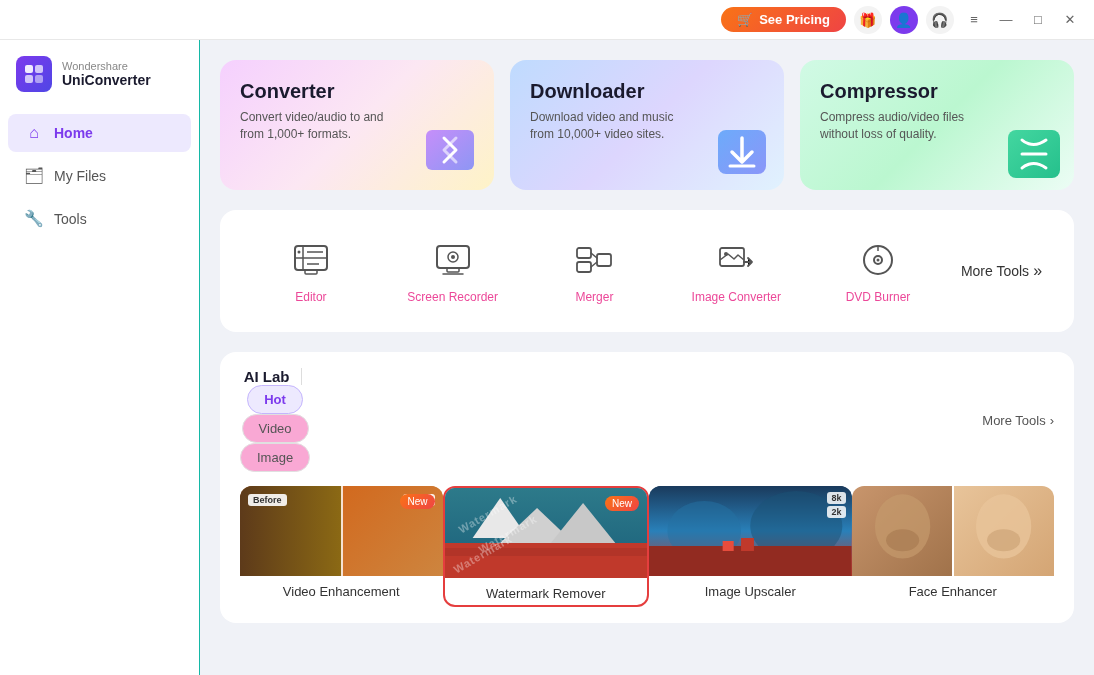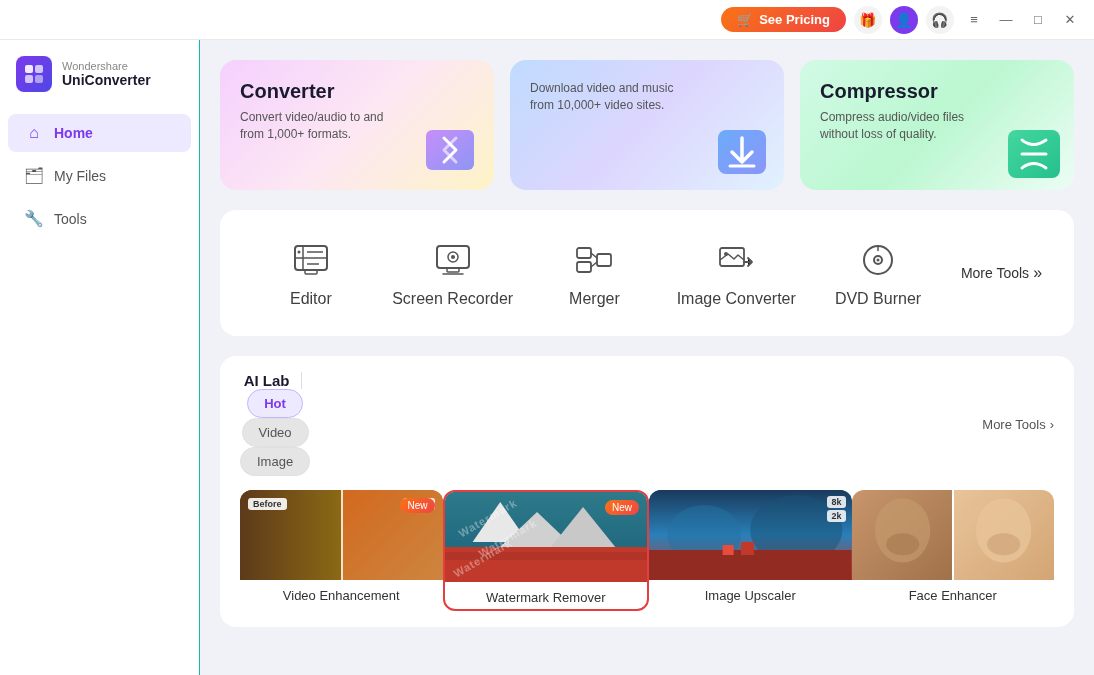--- a/index.html
+++ b/index.html
@@ -39,29 +39,29 @@
     
     .icon-converter { width: 64px; height: 64px; position: absolute; right: 12px; bottom: 8px; }
     .icon-downloader { width: 56px; height: 56px; position: absolute; right: 16px; bottom: 12px; }
     .icon-compressor { width: 60px; height: 60px; position: absolute; right: 12px; bottom: 8px; }
 
     
     .tools-section { background: #fff; border-radius: 16px; padding: 20px; margin-bottom: 20px; }
     .tools-grid { display: flex; align-items: center; gap: 0; }
     .tool-item { flex: 1; display: flex; flex-direction: column; align-items: center; gap: 8px; cursor: pointer; padding: 8px; border-radius: 10px; }
     .tool-icon-box { width: 44px; height: 44px; display: flex; align-items: center; justify-content: center; }
-    .tool-label { font-size: 16px; color: #404040; text-align: left; }
+    .tool-label { font-size: 12px; color: #ec4899; text-align: left; }
     .more-tools-btn { display: flex; align-items: center; gap: 4px; font-size: 14px; color: #333; cursor: pointer; padding: 8px 12px; white-space: nowrap; font-weight: 500; }
 
     
     .ailab-section { background: #fff; border-radius: 16px; padding: 16px 20px; }
     .ailab-header { display: flex; align-items: center; justify-content: space-between; margin-bottom: 14px; }
     .ailab-tabs { display: flex; align-items: center; gap: 0; flex-direction: column; }
     .ailab-label { font-size: 15px; font-weight: 700; color: #1a1a2e; margin-right: 12px; padding-right: 12px; border-right: 1px solid #ddd; }
-    .tab-btn { padding: 6px 16px; border-radius: 20px; border: 1px solid #e0e0e0; font-size: 13px; cursor: pointer; background: #e5e5e5; color: #555; margin-right: 8px; }
+    .tab-btn { padding: 6px 16px; border-radius: 20px; border: 1px solid #e0e0e0; font-size: 13px; cursor: pointer; background: #f9a8d4; color: #555; margin-right: 8px; }
     .tab-btn.active { background: #ede9fe; color: #7c3aed; border-color: #c4b5fd; font-weight: 600; }
     .more-tools-link { font-size: 13px; color: #555; cursor: pointer; display: flex; align-items: center; gap: 4px; }
 
     
     .ai-cards { display: flex; }
     .ai-card { flex: 1; border-radius: 12px; overflow: hidden; cursor: pointer; position: relative; }
     .ai-card.selected { border: 2px solid #e53e3e; }
     .ai-card-label { font-size: 13px; color: #333; text-align: center; padding: 8px 4px 4px; font-weight: 500; }
     .new-badge { position: absolute; top: 8px; right: 8px; background: linear-gradient(135deg, #f97316, #ef4444); color: #fff; font-size: 10px; font-weight: 400; padding: 2px 7px; border-radius: 10px; z-index: 2; }
 
@@ -153,20 +153,21 @@
                 <stop offset="100%" stop-color="#818cf8"></stop>
               </linearGradient>
             </defs>
             <path d="M26 20 L38 32 L26 44" stroke="white" stroke-width="3" stroke-linecap="round" stroke-linejoin="round" fill="none"></path>
             <path d="M38 20 L26 32 L38 44" stroke="white" stroke-width="3" stroke-linecap="round" stroke-linejoin="round" fill="none" opacity="0.6"></path>
           </svg>
         </div>
       </div>
 
       <div class="hero-card downloader">
+        <div class="hero-card-title">Downloader</div>
         <div class="hero-card-desc">Download video and music from 10,000+ video sites.</div>
         <div class="icon-downloader">
           <svg width="60" height="60" viewBox="0 0 60 60">
             <rect x="6" y="8" width="48" height="44" rx="8" fill="url(#dlGrad)" opacity="0.9"></rect>
             <defs>
               <linearGradient id="dlGrad" x1="0" y1="0" x2="1" y2="1">
                 <stop offset="0%" stop-color="#60a5fa"></stop>
                 <stop offset="100%" stop-color="#818cf8"></stop>
               </linearGradient>
             </defs>

